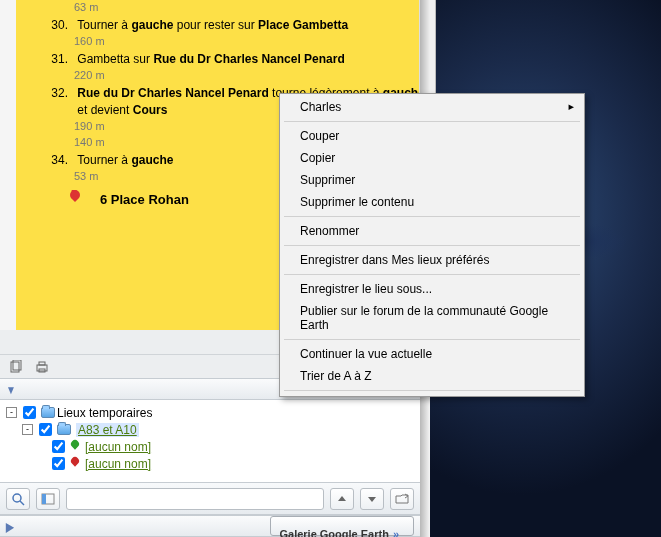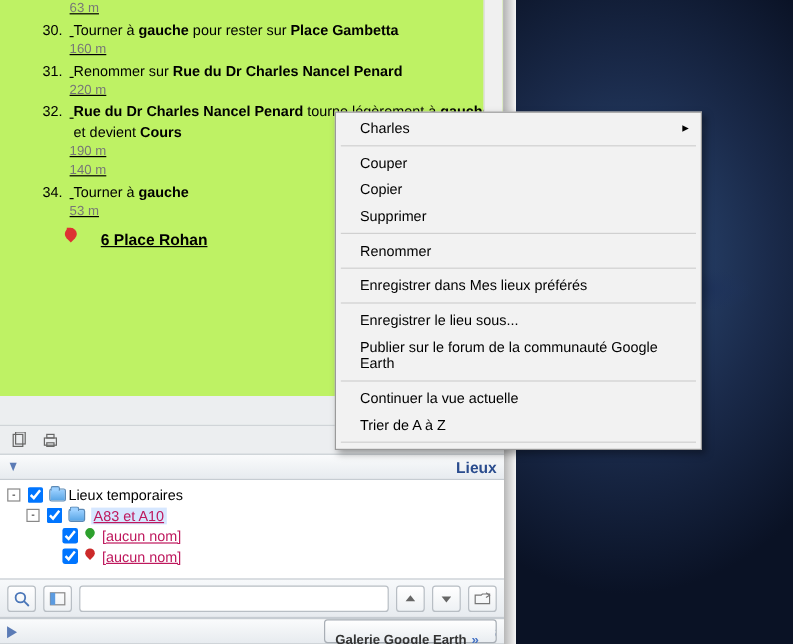--- a/index.html
+++ b/index.html
@@ -28,28 +28,27 @@
   .earth-bg::after{
     content:"";
     position:absolute; inset:0;
     background:
       radial-gradient(ellipse 30px 18px at 60% 20%, rgba(200,220,255,.08), transparent 70%),
       radial-gradient(ellipse 50px 25px at 70% 45%, rgba(30,50,90,.9), transparent 70%),
       radial-gradient(ellipse 40px 20px at 55% 58%, rgba(25,40,75,.9), transparent 70%);
   }
   .directions-pane {
     position: absolute;
-    left: 0; top: 0;
+    left: 16px; top: 0;
     width: 420px;
-    background: #bef264;
+    background: #fde047;
     border-right: 1px solid #bbb;
     padding: 0 6px 10px 6px;
     height: 330px;
     overflow: hidden;
-    text-decoration: underline;
   }
   .dir-list { padding-left: 22px; }
   .dir-item { margin: 4px 0 2px 0; line-height: 1.35; }
   .dir-num { display:inline-block; width: 24px; text-align: right; margin-right: 6px; vertical-align: top; }
   .dir-text { display:inline-block; width: 350px; vertical-align: top; }
   .dir-dist { color: #777; font-size: 11px; margin-left: 30px; margin-top:1px; margin-bottom:4px; }
   b { font-weight: bold; }
   .dest-row { margin: 8px 0 0 24px; display:flex; align-items:center; gap:18px;}
   .pin-b {
     width:14px; height:20px; position:relative; display:inline-block;
@@ -90,21 +89,21 @@
   .tree-row { display:flex; align-items:center; height:17px; gap:2px;}
   .tree-indent { display:inline-block; }
   .tree-exp { width:11px; height:11px; border:1px solid #888; font-size:9px; line-height:9px; text-align:center; cursor:pointer; background:#fff;}
   .tree-chk { width:13px; height:13px; }
   .folder-ico { width:14px; height:11px; background:linear-gradient(#9bd0ff,#5aa6e6); border:1px solid #5b89b5; border-radius:2px; position:relative;}
   .folder-ico::before{content:"";position:absolute;left:0;top:-3px;width:6px;height:3px;background:#9bd0ff;border:1px solid #5b89b5;border-bottom:none;border-radius:2px 2px 0 0;}
   .pin-ico { width:10px; height:14px; position:relative;}
   .pin-ico::before{content:"";position:absolute;left:1px;top:0;width:8px;height:8px;border-radius:50% 50% 50% 0;transform:rotate(-45deg);}
   .pin-green::before{background:#2da02d;}
   .pin-red::before{background:#cc2a2a;}
-  .link { color:#be185d; text-decoration:underline; cursor:pointer;}
+  .link { color:#4d7c0f; text-decoration:underline; cursor:pointer;}
   .sel { background:#d6e7ff; padding:0 2px;}
 
   .bottom-toolbar {
     position:absolute; left:0; top:482px; width:420px; height:33px;
     background:linear-gradient(#f7f9fb,#e7ebef);
     border-top:1px solid #c6ccd2; border-bottom:1px solid #c6ccd2;
     display:flex; align-items:center; gap:6px; padding:0 6px;
   }
   .tb-btn { width:24px; height:22px; border:1px solid #b8bec4; border-radius:3px; background:linear-gradient(#fff,#eef1f4); display:flex; align-items:center; justify-content:center; cursor:pointer;}
   .tb-input { flex:1; height:22px; border:1px solid #b8bec4; border-radius:3px; background:#fff; padding:0 4px;}
@@ -161,21 +160,21 @@
         <span class="dir-num">30.</span>
         <span class="dir-text">
           <span>Tourner à </span><b>gauche</b><span> pour rester sur </span><b>Place Gambetta</b>
         </span>
       </div>
       <div class="dir-dist">160 m</div>
 
       <div class="dir-item">
         <span class="dir-num">31.</span>
         <span class="dir-text">
-          <span>Renommer sur </span><b>Rue du Dr Charles Nancel Penard</b>
+          <span>Gambetta sur </span><b>Rue du Dr Charles Nancel Penard</b>
         </span>
       </div>
       <div class="dir-dist">220 m</div>
 
       <div class="dir-item">
         <span class="dir-num">32.</span>
         <span class="dir-text">
           <b>Rue du Dr Charles Nancel Penard</b><span> tourne légèrement à </span><b>gauche</b><span> et devient </span><b>Cours</b>
         </span>
       </div>
@@ -294,20 +293,21 @@
 </div>
 
 <div class="panel-shadow"></div>
 
 <div class="ctx">
   <div class="ctx-item ctx-sub">Charles</div>
   <div class="ctx-sep"></div>
   <div class="ctx-item">Couper</div>
   <div class="ctx-item">Copier</div>
   <div class="ctx-item">Supprimer</div>
+  <div class="ctx-item">Supprimer le contenu</div>
   <div class="ctx-sep"></div>
   <div class="ctx-item">Renommer</div>
   <div class="ctx-sep"></div>
   <div class="ctx-item">Enregistrer dans Mes lieux préférés</div>
   <div class="ctx-sep"></div>
   <div class="ctx-item">Enregistrer le lieu sous...</div>
   <div class="ctx-item">Publier sur le forum de la communauté Google Earth</div>
   <div class="ctx-sep"></div>
   <div class="ctx-item">Continuer la vue actuelle</div>
   <div class="ctx-item">Trier de A à Z</div>

